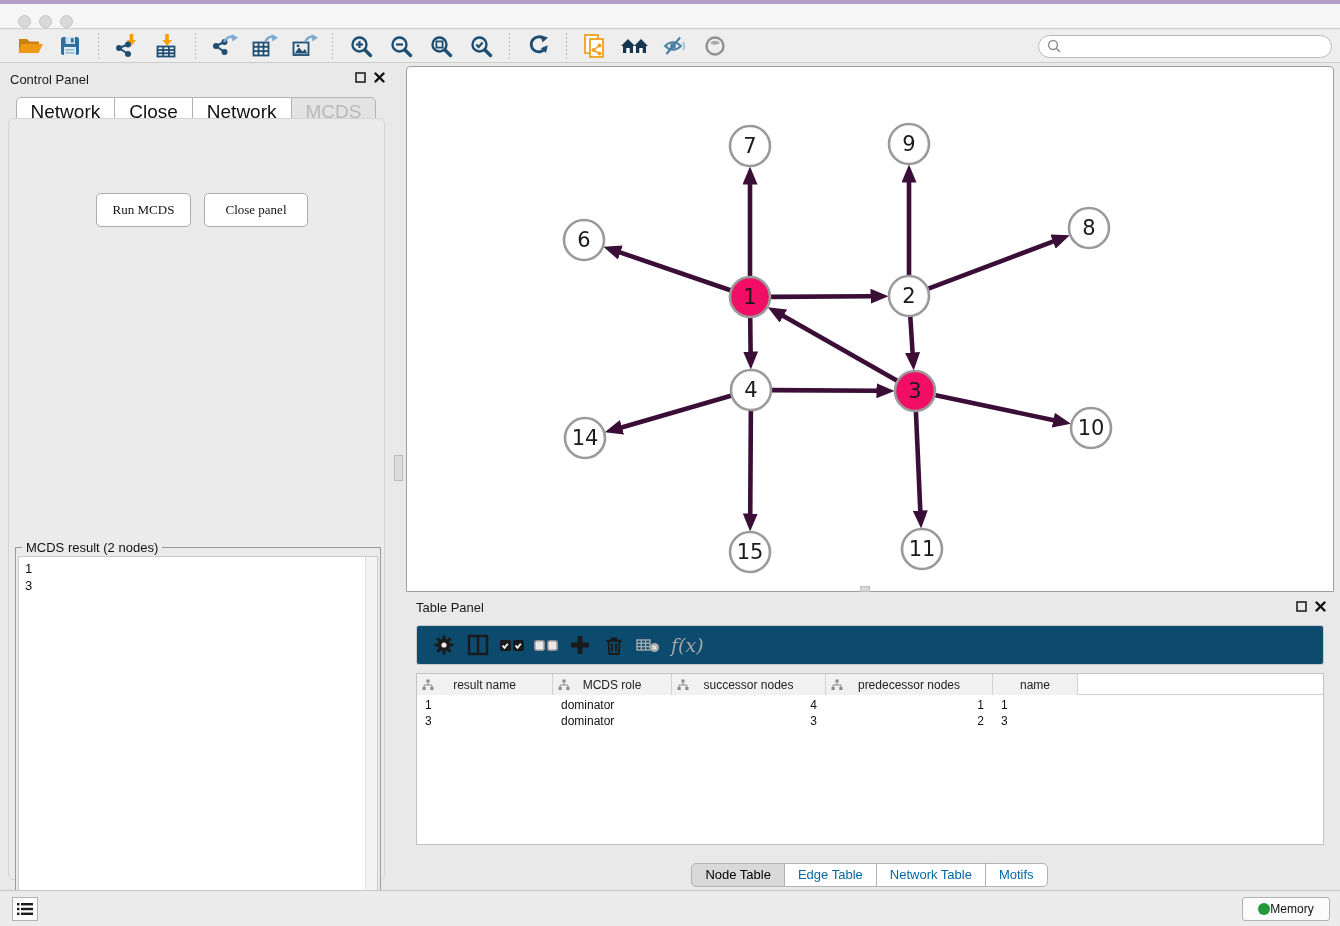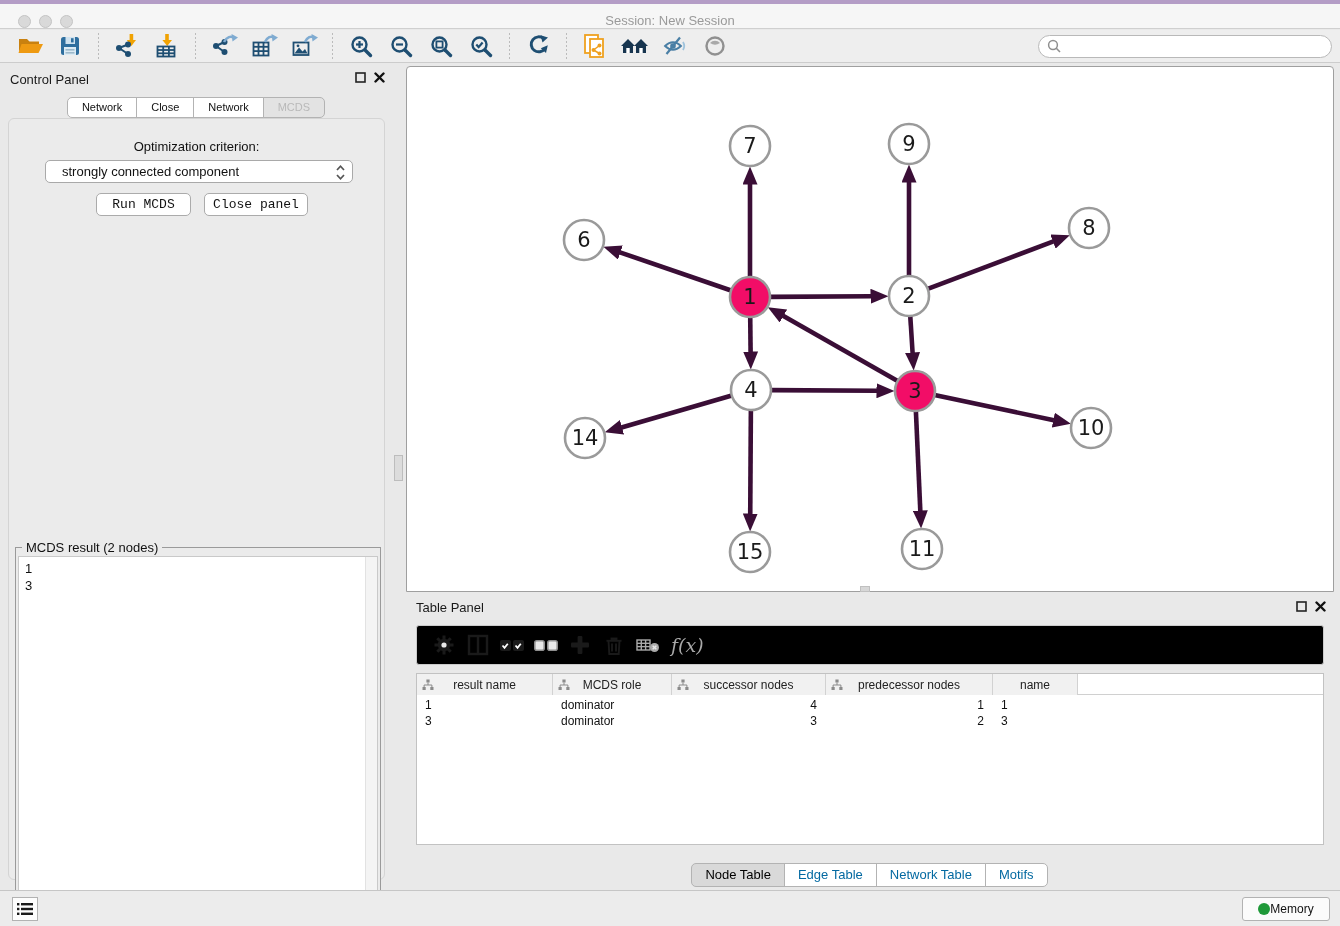--- a/index.html
+++ b/index.html
@@ -16,29 +16,29 @@
   .tb-icon { width:30px; height:28px; display:flex; align-items:center; justify-content:center; margin:0 5px; }
   .tb-sep { width:1px; height:26px; margin:0 8px; background:repeating-linear-gradient(#bbb 0 2px, transparent 2px 4px); }
   #toolbar-search { margin-left:auto; width:294px; height:23px; background:#fff; border:1px solid #b9b9b9; border-radius:12px; display:flex; align-items:center; padding-left:8px; }
   #toolbar-search input { border:none; outline:none; font-size:13px; width:250px; background:transparent; margin-left:5px; }
 
   
   #control-panel { left:0; top:66px; width:393px; height:824px; background:#e9e9e9; }
   #cp-header { left:10px; top:6px; font-size:13px; color:#1a1a1a; }
   .panel-btns { position:absolute; top:6px; right:8px; display:flex; gap:8px; align-items:center; }
   #cp-tabs { left:0; right:0; top:31px; display:flex; justify-content:center; }
-  .seg { border:1px solid #b3b3b3; background:#fff; color:#111; font-size:11px; padding:3px 14px 4px; margin-left:-1px; cursor:default; }
+  .seg { border:1px solid #b3b3b3; background:#fff; color:#111; font-size:19px; padding:3px 14px 4px; margin-left:-1px; cursor:default; }
   .seg:first-child { border-radius:5px 0 0 5px; }
   .seg:last-child { border-radius:0 5px 5px 0; }
   .seg.active { background:#e3e3e3; color:#b9b9b9; }
   #mcds-panel { left:8px; top:52px; width:377px; height:762px; background:#ebebeb; border:1px solid #d4d4d4; border-radius:6px; }
   #opt-label { left:0; right:0; top:20px; text-align:center; font-size:13px; color:#111; }
   #criterion-select { left:36px; top:41px; width:308px; height:23px; background:#fff; border:1px solid #a9a9a9; border-radius:5px; display:flex; align-items:center; font-size:13px; padding-left:16px; color:#111; }
   #criterion-select svg { position:absolute; right:6px; top:3px; }
-  .mcds-btn { height:23px; background:#fff; border:1px solid #ababab; border-radius:5px; font-size:13px; color:#111; display:flex; align-items:center; justify-content:center; font-family:Liberation Mono, monospace; }
+  .mcds-btn { height:34px; background:#fff; border:1px solid #ababab; border-radius:5px; font-size:13px; color:#111; display:flex; align-items:center; justify-content:center; font-family:Liberation Serif, serif; }
   #run-btn { left:87px; top:74px; width:95px; }
   #closepanel-btn { left:195px; top:74px; width:104px; }
   #result-fieldset { left:6px; top:428px; width:366px; height:383px; border:1px solid #9a9a9a; background:#ebebeb; }
   #result-legend { position:absolute; top:-8px; left:6px; background:#ebebeb; padding:0 4px; font-size:13px; color:#111; }
   #result-area { position:absolute; left:2px; top:8px; right:2px; bottom:8px; background:#fff; border:1px solid #c9c9c9; font-size:13px; color:#111; padding:3px 0 0 6px; line-height:17px; }
   #result-scrollbar { position:absolute; right:0; top:0; width:12px; height:100%; background:#f4f4f4; border-left:1px solid #e2e2e2; }
 
   
   #v-splitter-handle { left:394px; top:455px; width:9px; height:26px; background:#dcdcdc; border:1px solid #bdbdbd; }
 
@@ -46,21 +46,21 @@
   #network-window { left:406px; top:66px; width:928px; height:526px; background:#fff; border:1px solid #9f9f9f; border-radius:4px 4px 0 0; }
   #nw-titlebar { position:absolute; left:0; top:0; right:0; height:22px; background:linear-gradient(#ececec,#dcdcdc); border-bottom:1px solid #b3b3b3; border-radius:4px 4px 0 0; }
   #nw-title { position:absolute; left:0; right:0; top:4px; text-align:center; font-size:13px; color:#2b2b2b; }
   .tl { position:absolute; top:4px; width:14px; height:14px; border-radius:50%; }
   #nw-canvas { position:absolute; left:0; top:22px; width:926px; height:502px; background:#fff; }
   #nw-splitter-handle { left:860px; top:586px; width:10px; height:6px; background:#d7d7d7; border:1px solid #c0c0c0; }
 
   
   #table-panel { left:406px; top:595px; width:928px; height:295px; background:#e9e9e9; }
   #tp-header { left:10px; top:5px; font-size:13px; color:#1a1a1a; }
-  #tp-toolbar { left:10px; top:30px; width:908px; height:40px; background:#000000; border:1px solid #cbcbcb; border-radius:3px; display:flex; align-items:center; padding-left:10px; }
+  #tp-toolbar { left:10px; top:30px; width:908px; height:40px; background:#0c4a6e; border:1px solid #cbcbcb; border-radius:3px; display:flex; align-items:center; padding-left:10px; }
   .tp-icon { width:34px; height:32px; display:flex; align-items:center; justify-content:center; }
   #fx-label { font-family:"DejaVu Serif", serif; font-style:italic; font-size:19px; color:#a8a8a8; margin-left:6px; }
   #node-table { left:10px; top:78px; width:908px; height:172px; background:#fff; border:1px solid #c2c2c2; }
   #nt-header { position:absolute; left:0; top:0; height:21px; width:100%; display:flex; background:#fff; border-bottom:1px solid #d0d0d0; }
   .nt-hcell { background:#f1f1f1; border-right:1px solid #d2d2d2; height:21px; display:flex; align-items:center; font-size:12px; color:#222; position:relative; }
   .nt-hcell .h-ico { margin-left:5px; }
   .nt-hcell .h-label { position:absolute; left:0; right:0; text-align:center; }
   .nt-row { position:absolute; left:0; width:100%; height:16px; display:flex; font-size:12px; color:#111; }
   .nt-cell { height:16px; line-height:16px; overflow:hidden; }
   #tp-tabs { left:0; right:0; top:268px; display:flex; justify-content:center; }
@@ -76,21 +76,20 @@
   #memory-dot { width:12px; height:12px; border-radius:50%; background:#1f9939; }
 </style>
 </head>
 <body>
 
 <div id="purple-strip" class="abs"></div>
 <div id="titlebar" class="abs">
   <span class="abs" style="left:18px;top:10px;">
     <span class="dot"></span><span class="dot"></span><span class="dot"></span>
   </span>
-  <div id="window-title" class="abs">Session: New Session</div>
 </div>
 
 <div id="main-toolbar" class="abs">
   <span class="tb-icon">
       <svg width="27" height="24" viewBox="0 0 27 24">
         <path d="M2 18 V5 h8 l2.5 2.5 H22 V10 H6 Z" fill="#c9810f"></path>
         <path d="M4.5 10 H26 l-4.5 9 H1.5 Z" fill="#EE9A12"></path>
       </svg>
     </span>
   <span class="tb-icon">
@@ -258,28 +257,20 @@
         </g>
       </svg>
   </div>
   <div id="cp-tabs" class="abs">
       <span class="seg">Network</span>
       <span class="seg">Close</span>
       <span class="seg">Network</span>
       <span class="seg active">MCDS</span>
     </div>
   <div id="mcds-panel" class="abs">
-    <div id="opt-label" class="abs">Optimization criterion:</div>
-    <div id="criterion-select" class="abs">
-      <span>strongly connected component</span>
-      <svg width="11" height="17" viewBox="0 0 11 17">
-          <polyline points="2,6 5.5,2.2 9,6" fill="none" stroke="#555" stroke-width="1.7"></polyline>
-          <polyline points="2,11 5.5,14.8 9,11" fill="none" stroke="#555" stroke-width="1.7"></polyline>
-        </svg>
-    </div>
     <button id="run-btn" class="mcds-btn abs">Run MCDS</button>
     <button id="closepanel-btn" class="mcds-btn abs">Close panel</button>
     <div id="result-fieldset" class="abs">
       <span id="result-legend">MCDS result (2 nodes)</span>
       <div id="result-area">
         <div id="result-lines">
             <div>1</div>
             <div>3</div>
           </div>
         <div id="result-scrollbar"></div>

